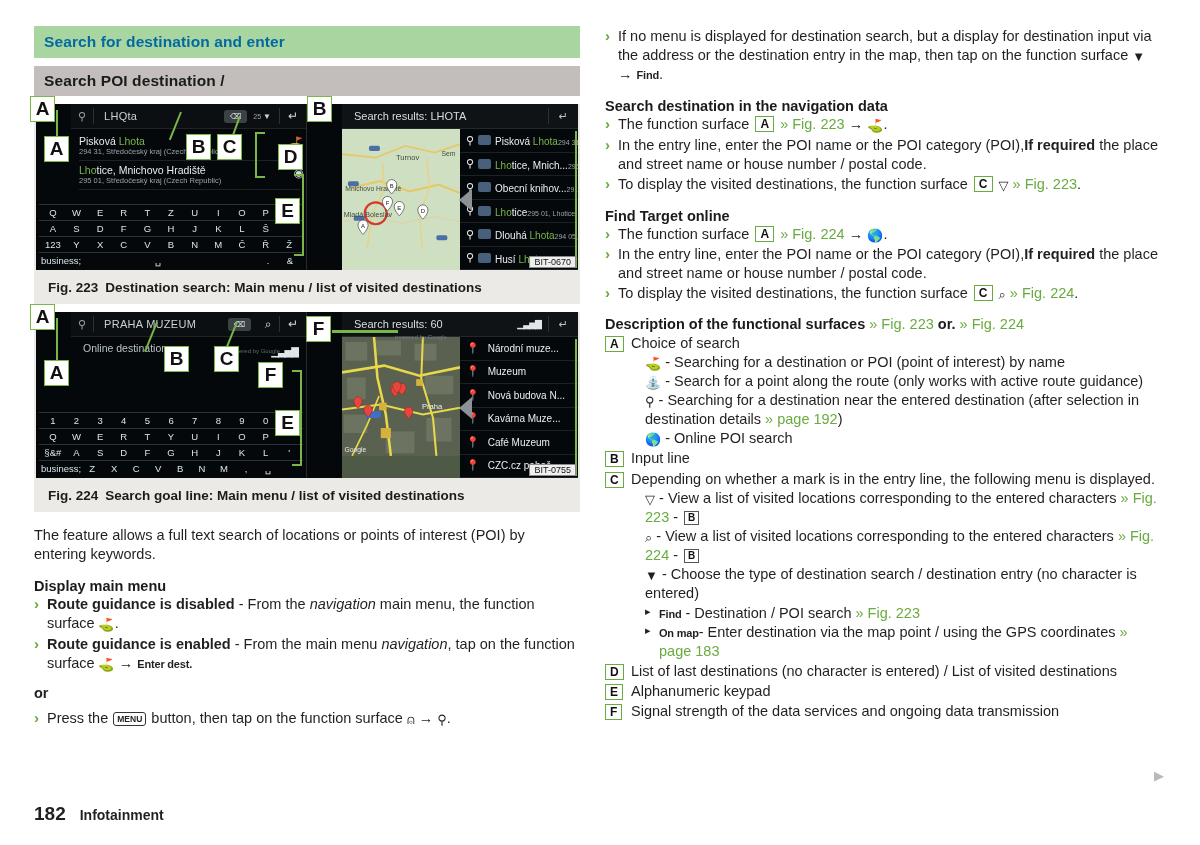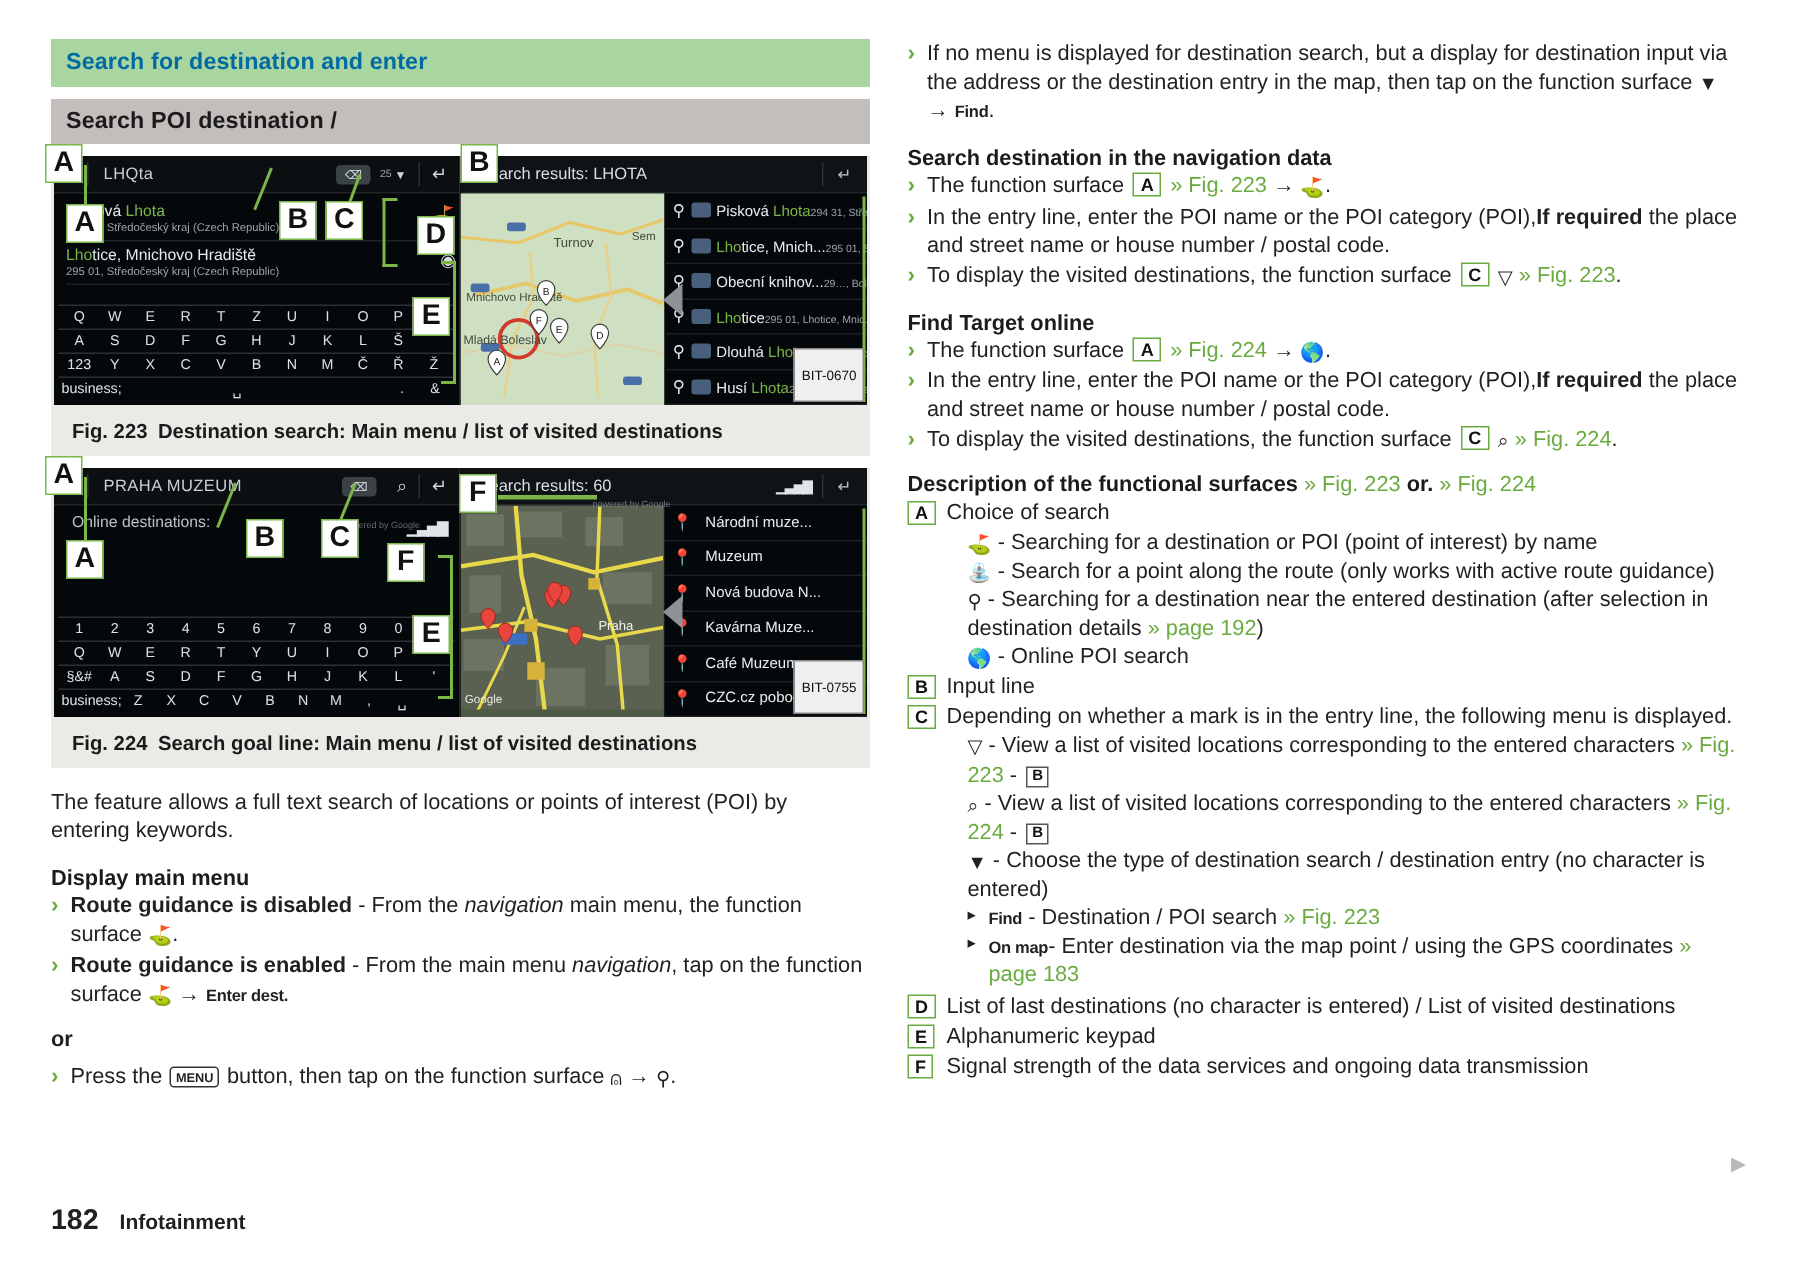--- a/index.html
+++ b/index.html
@@ -36,21 +36,21 @@
   
   .figblock { margin-top:8px; background:#eceae6; padding:0 0 0 0; }
   .figframe { background:#000; margin:2px; display:flex; position:relative; height:166px; }
   .figcaption {
     font-size:13.5px; font-weight:bold; color:#1b1b1b;
     padding:8px 0 9px 14px; background:#eceae6;
   }
   .figcaption .num { font-weight:bold; margin-right:7px; }
 
   
-  .scr { position:relative; overflow:hidden; background:#05080a; }
+  .scr { position:relative; overflow:hidden; background:#05080a;padding-left:35px; }
   .scr-l { width:50%; border-right:1px solid #2a2a2a; }
   .scr-r { width:50%; }
   .topbar {
     height:25px; background:#101316; display:flex; align-items:center;
     color:#cfd6da; font-size:10.5px; border-bottom:1px solid #23282c;
     padding:0 4px;
   }
   .topbar .tb-title { flex:1; padding-left:8px; color:#d7dde1; font-size:11px; }
   .tb-ic { width:22px; text-align:center; color:#b9c2c7; font-size:11px; }
   .tb-sep { width:1px; height:16px; background:#2b3034; margin:0 3px; }
@@ -108,21 +108,21 @@
     font-weight:bold; font-family:"Liberation Sans", sans-serif;
     border:1px solid #7ab648; z-index:9;
     display:flex; align-items:center; justify-content:center;
   }
   .cal-lg { width:25px; height:26px; font-size:19px; }
   .lead { position:absolute; background:#7ab648; z-index:8; }
   .bracket { position:absolute; border:2px solid #7ab648; z-index:8; }
   .bitcode {
     position:absolute; right:2px; bottom:2px; background:#efefef;
     border:1px solid #8a8a8a; color:#111; font-size:9px;
-    padding:12px 4px; z-index:10; font-family:"Liberation Sans", sans-serif;
+    padding:0 4px; z-index:10; font-family:"Liberation Sans", sans-serif;
   }
 
   
   .ptext { font-size:14.5px; line-height:1.32; color:#231f20; margin:14px 0 0 0; }
   .h3 { font-size:14.5px; font-weight:bold; margin:14px 0 1px 0; color:#1b1b1b; }
   .h3.tight { margin-top:12px; }
   ul.bl { list-style:none; margin:0; padding:0; }
   ul.bl > li {
     position:relative; padding-left:13px; font-size:14.5px;
     line-height:1.32; margin:1px 0; color:#231f20;

